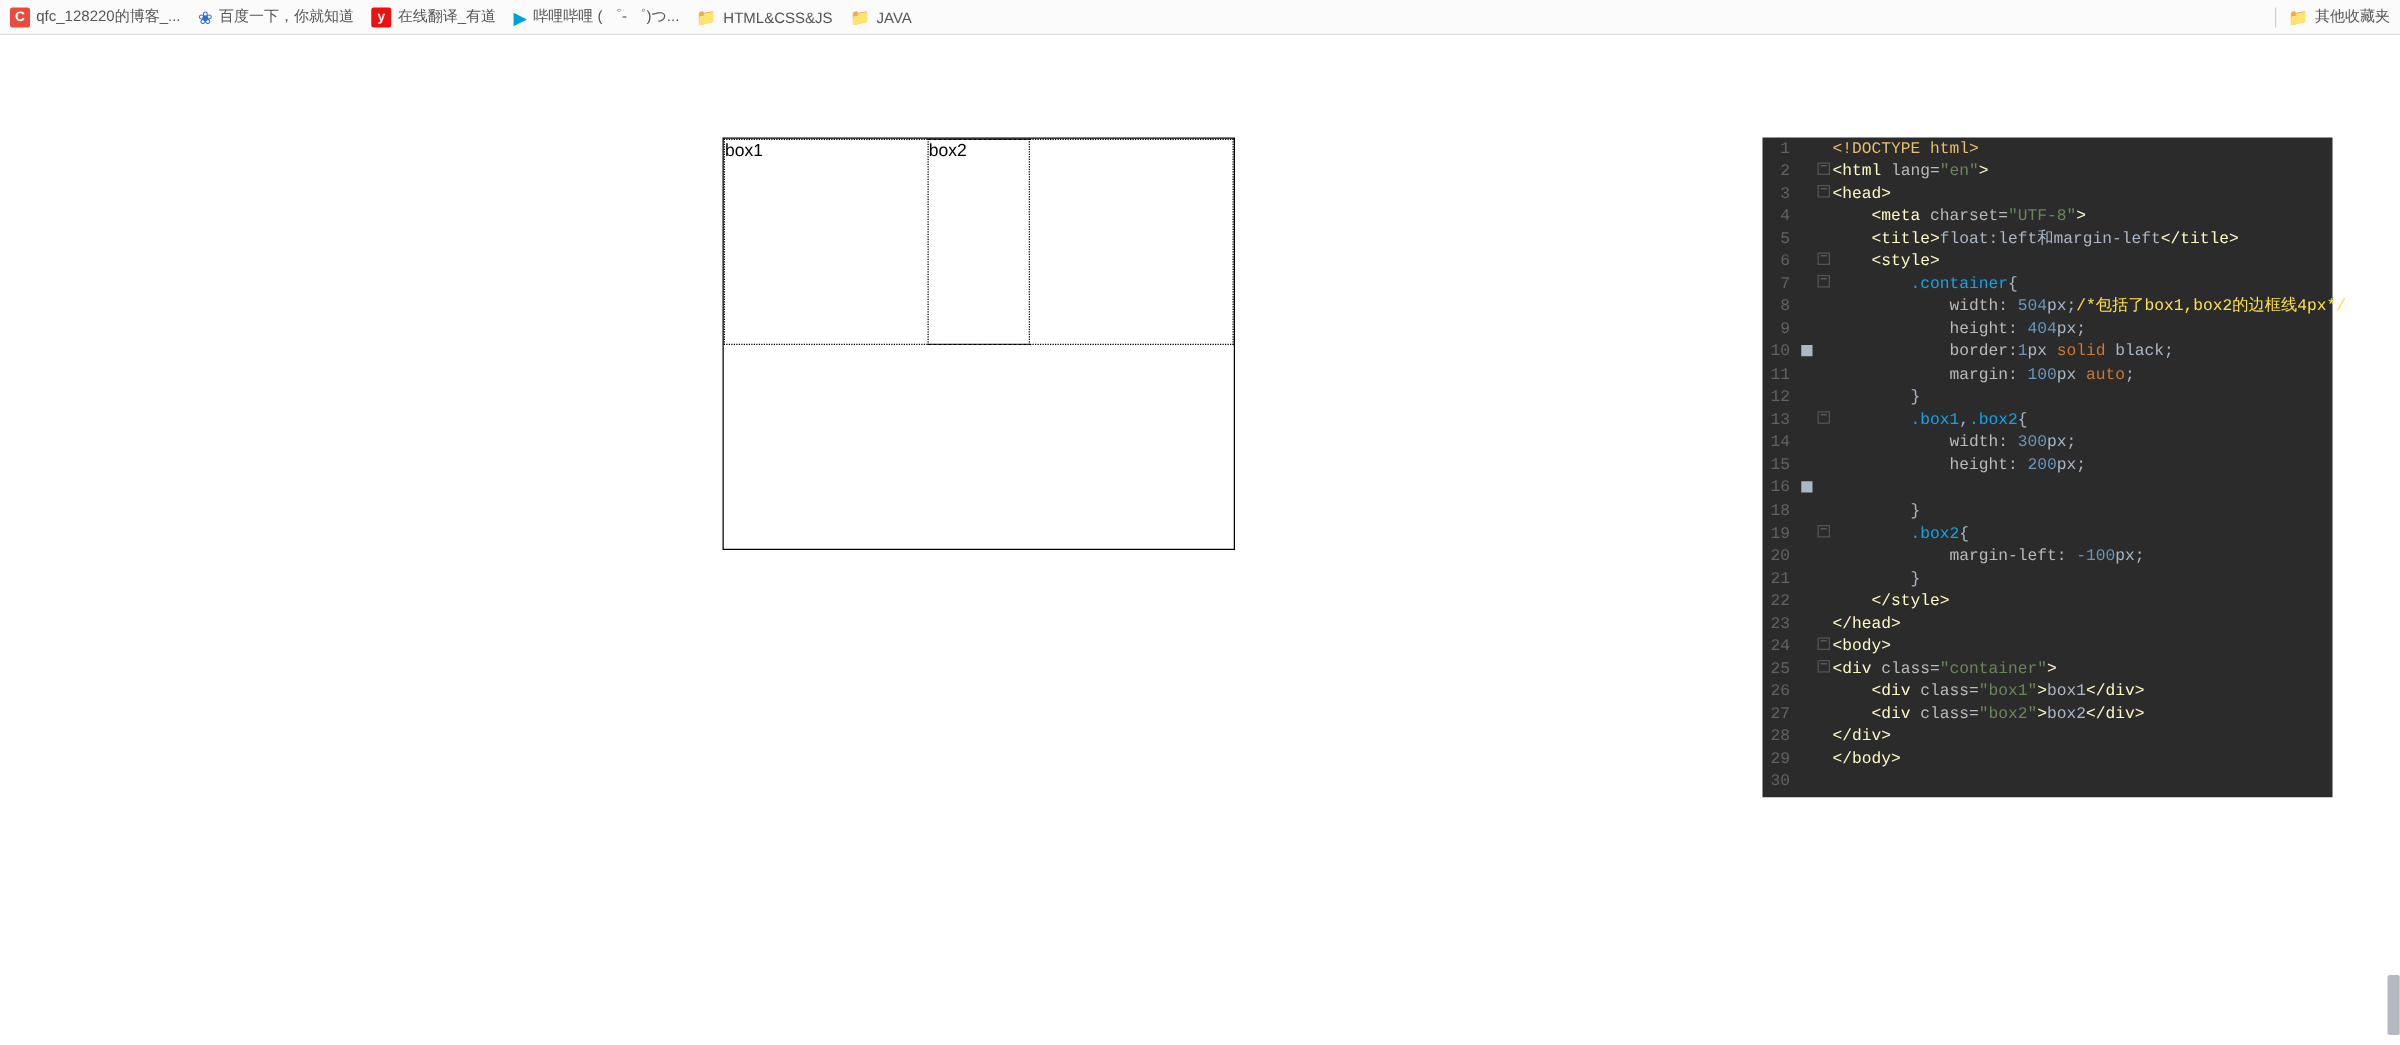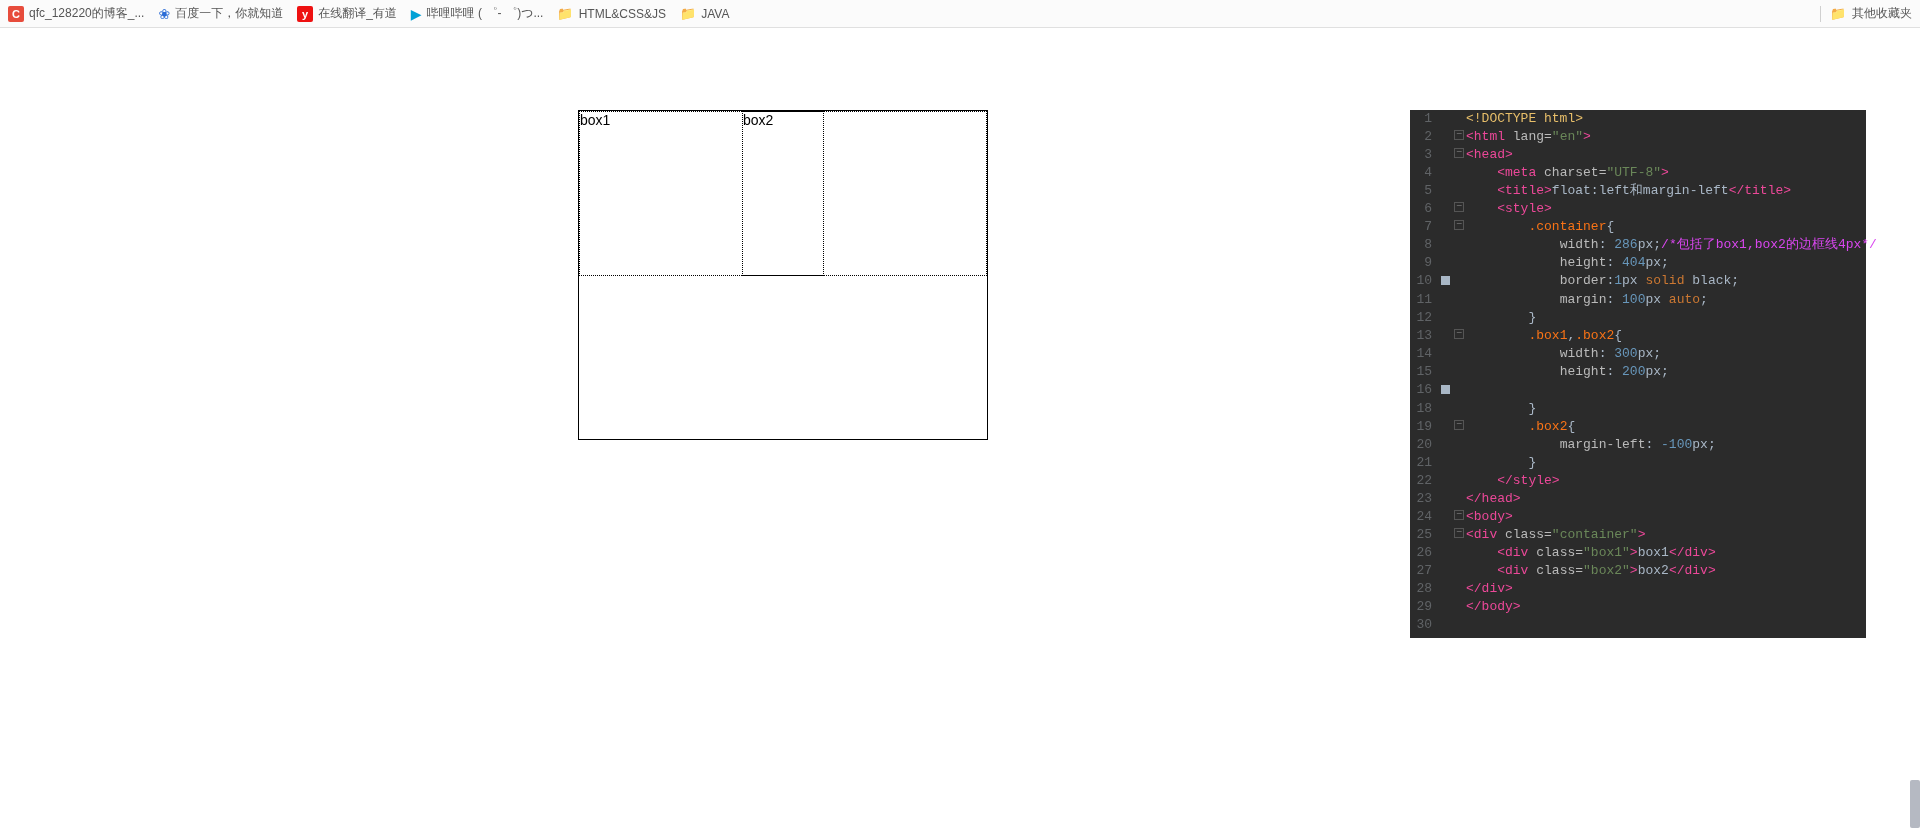--- a/index.html
+++ b/index.html
@@ -69,30 +69,30 @@
   flex-shrink: 0;
   user-select: none;
 }
 .fold-col { width: 14px; flex-shrink: 0; color: #606366; text-align: center; position: relative; }
 .fold-minus::before { content: "−"; font-size: 10px; position: absolute; left: 2px; top: 2px; color: #777; border:1px solid #555; width:8px; height:8px; line-height:7px; }
 .mark-col { width: 14px; flex-shrink: 0; text-align: center; }
 .mark-dot { width: 9px; height: 9px; background: #a9b7c6; display: inline-block; margin-top: 4px; }
 .code { flex: 1; }
 
 
-.tag { color: #ec4899; }
+.tag { color: #fef9c3; }
 .doctype { color: #e8bf6a; }
 .attr-name { color: #bababa; }
 .attr-val { color: #6a8759; }
-.sel { color: #f97316; }
+.sel { color: #0ea5e9; }
 .prop { color: #bababa; }
 .num { color: #6897bb; }
 .val { color: #a9b7c6; }
 .kw-val { color: #cc7832; }
-.comment { color: #d946ef; margin-top: 22px; }
+.comment { color: #fde047; margin-top: 22px; }
 .txt { color: #a9b7c6; }
 .punct { color: #a9b7c6; }
 
 .scrollbar-stub {
   position: fixed;
   right: 0;
   bottom: 8px;
   width: 10px;
   height: 48px;
   background: #b5b9c2;
@@ -149,21 +149,21 @@
 
   <div class="right-pane">
     <div class="editor" id="editor">
         <div class="editor-row"><div class="gutter">1</div><div class="mark-col"></div><div class="fold-col"></div><div class="code"><span class="doctype">&lt;!DOCTYPE html&gt;</span></div></div>
         <div class="editor-row"><div class="gutter">2</div><div class="mark-col"></div><div class="fold-col fold-minus"></div><div class="code"><span class="tag">&lt;html </span><span class="attr-name">lang=</span><span class="attr-val">"en"</span><span class="tag">&gt;</span></div></div>
         <div class="editor-row"><div class="gutter">3</div><div class="mark-col"></div><div class="fold-col fold-minus"></div><div class="code"><span class="tag">&lt;head&gt;</span></div></div>
         <div class="editor-row"><div class="gutter">4</div><div class="mark-col"></div><div class="fold-col"></div><div class="code">    <span class="tag">&lt;meta </span><span class="attr-name">charset=</span><span class="attr-val">"UTF-8"</span><span class="tag">&gt;</span></div></div>
         <div class="editor-row"><div class="gutter">5</div><div class="mark-col"></div><div class="fold-col"></div><div class="code">    <span class="tag">&lt;title&gt;</span><span class="txt">float:left和margin-left</span><span class="tag">&lt;/title&gt;</span></div></div>
         <div class="editor-row"><div class="gutter">6</div><div class="mark-col"></div><div class="fold-col fold-minus"></div><div class="code">    <span class="tag">&lt;style&gt;</span></div></div>
         <div class="editor-row"><div class="gutter">7</div><div class="mark-col"></div><div class="fold-col fold-minus"></div><div class="code">        <span class="sel">.container</span><span class="punct">{</span></div></div>
-        <div class="editor-row"><div class="gutter">8</div><div class="mark-col"></div><div class="fold-col"></div><div class="code">            <span class="prop">width</span><span class="punct">: </span><span class="num">286</span><span class="val">px</span><span class="punct">;</span><span class="comment">/*包括了box1,box2的边框线4px*/</span></div></div>
+        <div class="editor-row"><div class="gutter">8</div><div class="mark-col"></div><div class="fold-col"></div><div class="code">            <span class="prop">width</span><span class="punct">: </span><span class="num">504</span><span class="val">px</span><span class="punct">;</span><span class="comment">/*包括了box1,box2的边框线4px*/</span></div></div>
         <div class="editor-row"><div class="gutter">9</div><div class="mark-col"></div><div class="fold-col"></div><div class="code">            <span class="prop">height</span><span class="punct">: </span><span class="num">404</span><span class="val">px</span><span class="punct">;</span></div></div>
         <div class="editor-row"><div class="gutter">10</div><div class="mark-col"><span class="mark-dot"></span></div><div class="fold-col"></div><div class="code">            <span class="prop">border</span><span class="punct">:</span><span class="num">1</span><span class="val">px </span><span class="kw-val">solid </span><span class="val">black</span><span class="punct">;</span></div></div>
         <div class="editor-row"><div class="gutter">11</div><div class="mark-col"></div><div class="fold-col"></div><div class="code">            <span class="prop">margin</span><span class="punct">: </span><span class="num">100</span><span class="val">px </span><span class="kw-val">auto</span><span class="punct">;</span></div></div>
         <div class="editor-row"><div class="gutter">12</div><div class="mark-col"></div><div class="fold-col"></div><div class="code">        <span class="punct">}</span></div></div>
         <div class="editor-row"><div class="gutter">13</div><div class="mark-col"></div><div class="fold-col fold-minus"></div><div class="code">        <span class="sel">.box1</span><span class="punct">,</span><span class="sel">.box2</span><span class="punct">{</span></div></div>
         <div class="editor-row"><div class="gutter">14</div><div class="mark-col"></div><div class="fold-col"></div><div class="code">            <span class="prop">width</span><span class="punct">: </span><span class="num">300</span><span class="val">px</span><span class="punct">;</span></div></div>
         <div class="editor-row"><div class="gutter">15</div><div class="mark-col"></div><div class="fold-col"></div><div class="code">            <span class="prop">height</span><span class="punct">: </span><span class="num">200</span><span class="val">px</span><span class="punct">;</span></div></div>
         <div class="editor-row"><div class="gutter">16</div><div class="mark-col"><span class="mark-dot"></span></div><div class="fold-col"></div></div>
         <div class="editor-row"><div class="gutter">18</div><div class="mark-col"></div><div class="fold-col"></div><div class="code">        <span class="punct">}</span></div></div>
         <div class="editor-row"><div class="gutter">19</div><div class="mark-col"></div><div class="fold-col fold-minus"></div><div class="code">        <span class="sel">.box2</span><span class="punct">{</span></div></div>

